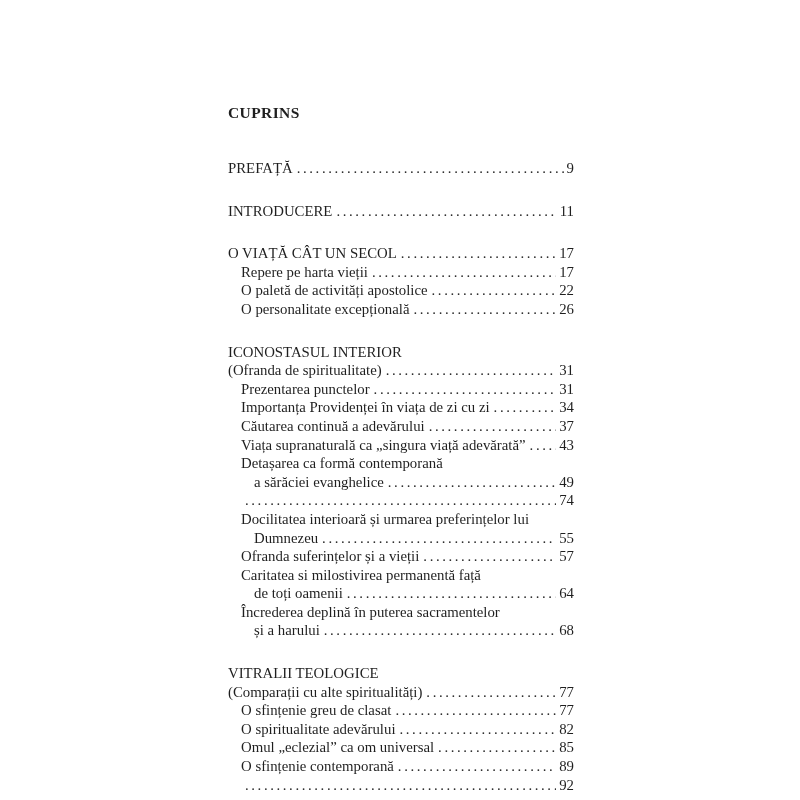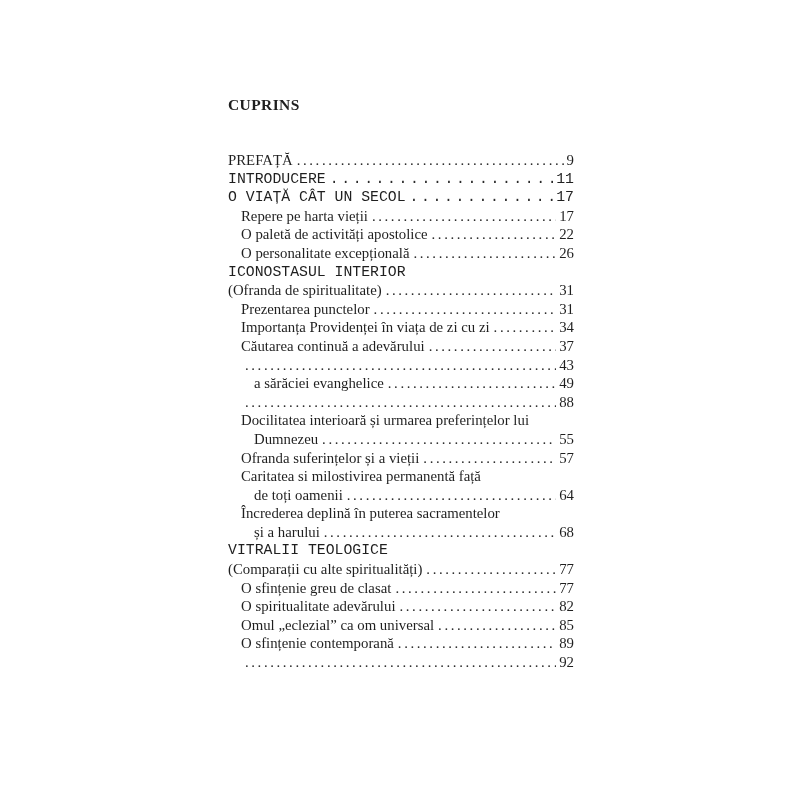--- a/index.html
+++ b/index.html
@@ -6,39 +6,39 @@
   html, body { width: 800px; height: 800px; }
   body {
     background: #ffffff;
     font-family: "Liberation Serif", "DejaVu Serif", serif;
     color: #1f1f1f;
     position: relative;
   }
   .book-page {
     position: absolute;
     left: 228px;
-    top: 96px;
+    top: 104px;
     width: 346px;
   }
   .toc-title {
     font-weight: bold;
     font-size: 15.5px;
     letter-spacing: 0.4px;
     margin-bottom: 37px;
   }
   .toc-row {
     display: flex;
     align-items: flex-start;
     font-size: 14.8px;
     line-height: 18.6px;
   }
   .lvl0 { padding-left: 0; }
   .lvl1 { padding-left: 13px; }
   .lvl2 { padding-left: 26px; }
-  .gap { margin-top: 0; font-family: Liberation Mono, monospace; }
+  .gap { margin-top: 24px; }
   .label { white-space: nowrap; }
   .leader {
     flex: 1;
     overflow: hidden;
     white-space: nowrap;
     margin: 0 3px 0 4px;
     min-width: 10px;
   }
   .leader::after {
     content: "......................................................................................................................";
@@ -112,34 +112,38 @@
     <span class="pagenum">34</span>
   </div>
 
   <div class="toc-row lvl1">
     <span class="label">Căutarea continuă a adevărului</span>
     <span class="leader"></span>
     <span class="pagenum">37</span>
   </div>
 
   <div class="toc-row lvl1">
+    <span class="label">Viața supranaturală ca „singura viață adevărată”</span>
     <span class="leader"></span>
     <span class="pagenum">43</span>
   </div>
 
+  <div class="toc-row lvl1">
+    <span class="label">Detașarea ca formă contemporană</span>
+  </div>
 
   <div class="toc-row lvl2">
     <span class="label">a sărăciei evanghelice</span>
     <span class="leader"></span>
     <span class="pagenum">49</span>
   </div>
 
   <div class="toc-row lvl1">
     <span class="leader"></span>
-    <span class="pagenum">88</span>
+    <span class="pagenum">74</span>
   </div>
 
   <div class="toc-row lvl1">
     <span class="label">Docilitatea interioară și urmarea preferințelor lui</span>
   </div>
 
   <div class="toc-row lvl2">
     <span class="label">Dumnezeu</span>
     <span class="leader"></span>
     <span class="pagenum">55</span>

